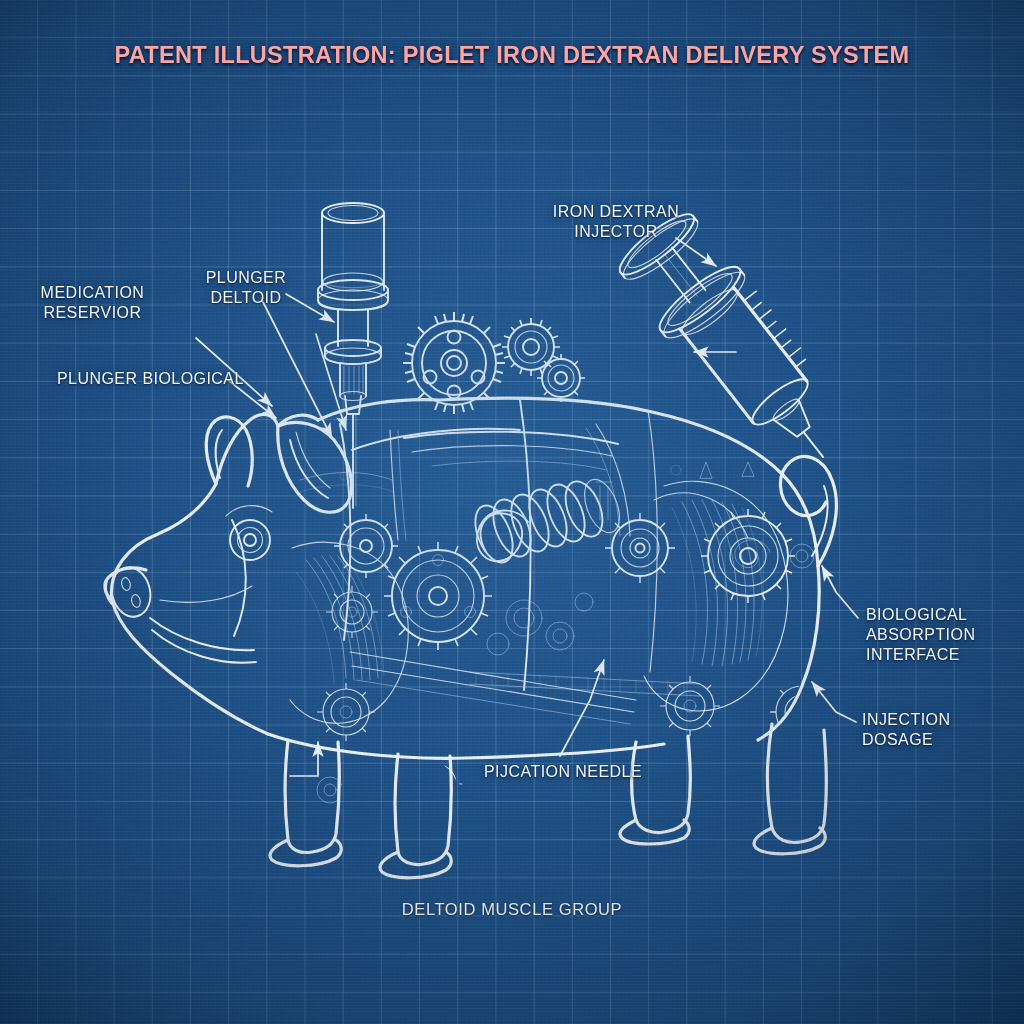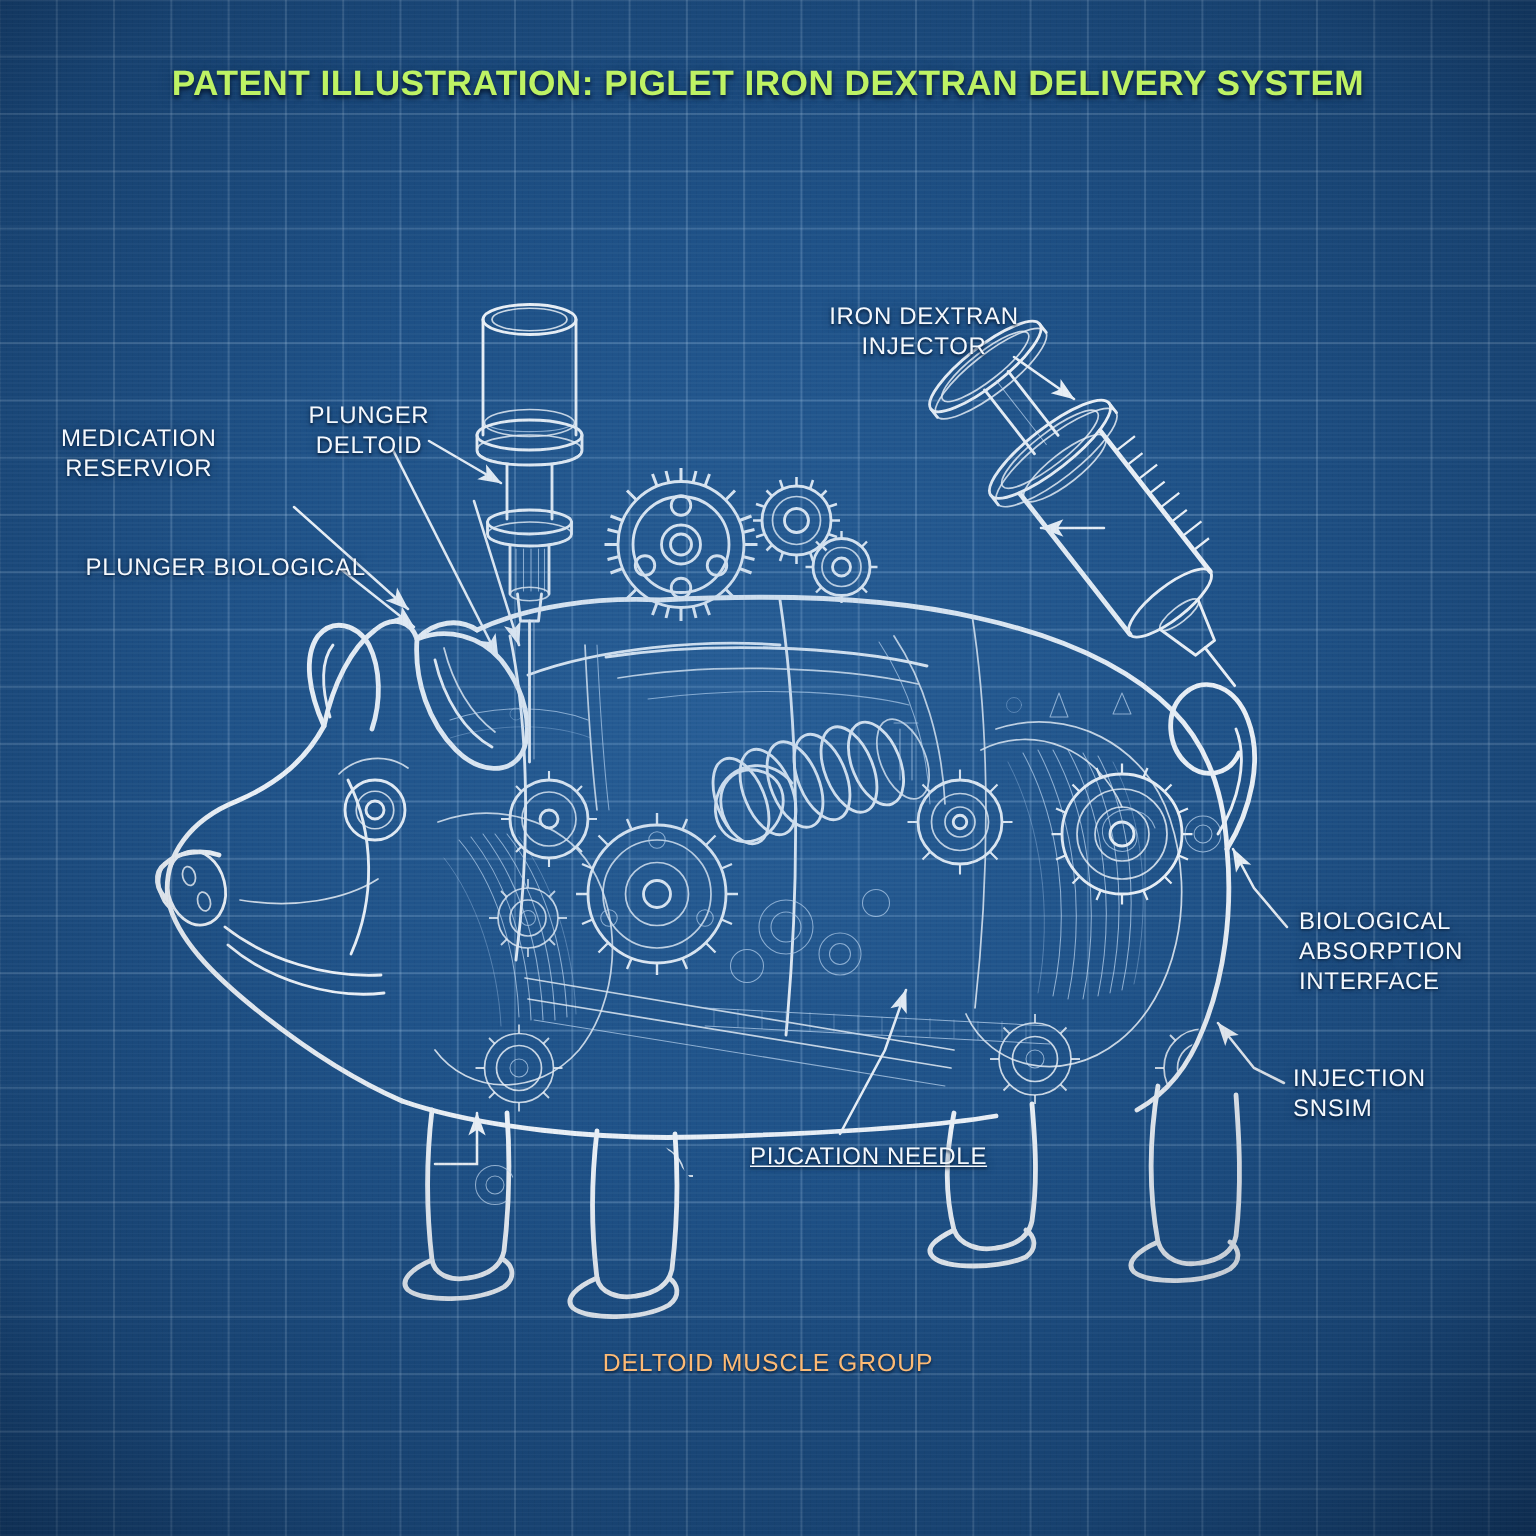--- a/index.html
+++ b/index.html
@@ -70,34 +70,34 @@
     white-space: pre-line;
     user-select: none;
   }
   .label.ctr { text-align: center; }
   #title {
     position: absolute;
     top: 42px;
     left: 0;
     width: 1024px;
     text-align: center;
-    color: #bef264;
+    color: #fca5a5;
     font-size: 23.5px;
     font-weight: bold;
     letter-spacing: 0.3px;
     text-shadow: 0 2px 3px rgba(3,18,42,0.9), 0 0 9px rgba(12,48,88,0.6);
     user-select: none;
   }
   #caption {
     position: absolute;
     top: 900px;
     left: 0;
     width: 1024px;
     text-align: center;
-    color: #fdba74;
+    color: #e5e5e5;
     font-size: 16.5px;
     letter-spacing: 0.6px;
     text-shadow: 0 1px 2px rgba(4,22,48,0.8);
     user-select: none;
   }
 </style>
 </head>
 <body>
 
 <div id="stage">
@@ -534,19 +534,19 @@
 
   <div class="label ctr" style="left:540px; top:202px; width:152px;">IRON DEXTRAN
 INJECTOR</div>
 
 
   <div class="label" style="left:866px; top:605px; width:160px;">BIOLOGICAL
 ABSORPTION
 INTERFACE</div>
 
   <div class="label" style="left:862px; top:710px; width:160px;">INJECTION
-SNSIM</div>
-
-
-  <div class="label" style="left:500px; top:762px; width:220px;text-decoration:underline;">PIJCATION NEEDLE</div>
+DOSAGE</div>
+
+
+  <div class="label" style="left:484px; top:762px; width:220px;">PIJCATION NEEDLE</div>
 
   <div id="caption">DELTOID MUSCLE GROUP</div>
 </div>
 
 </body></html>

